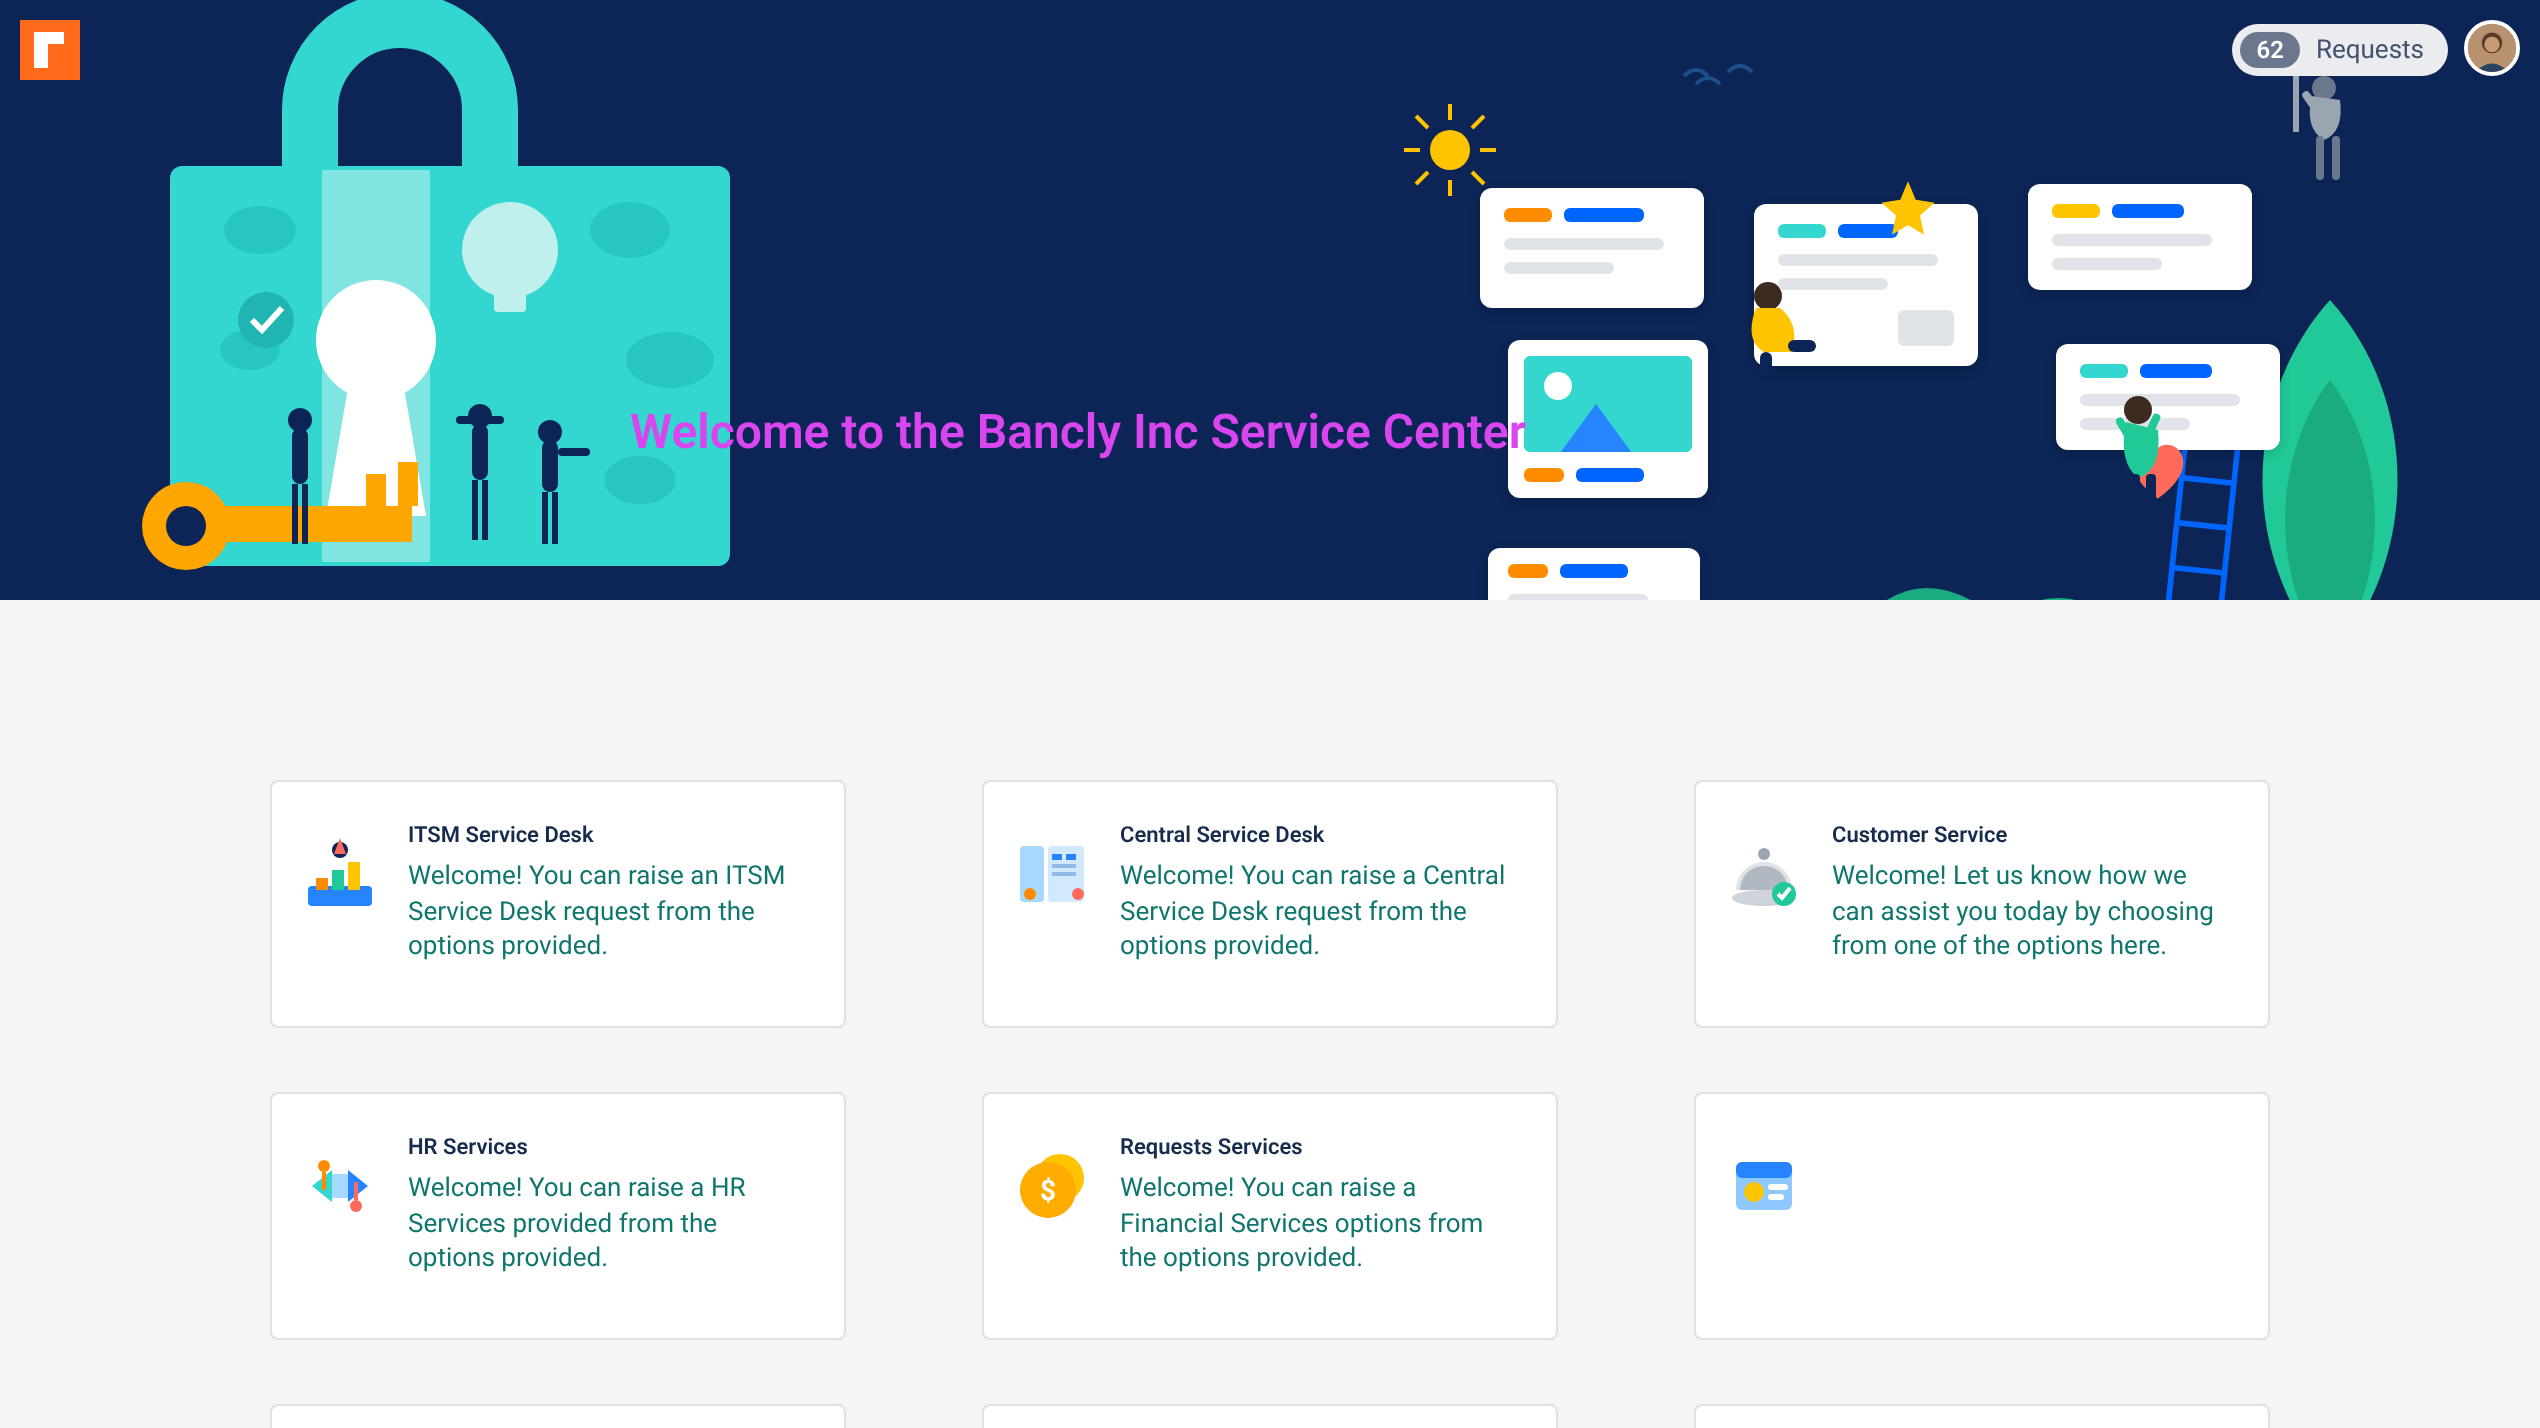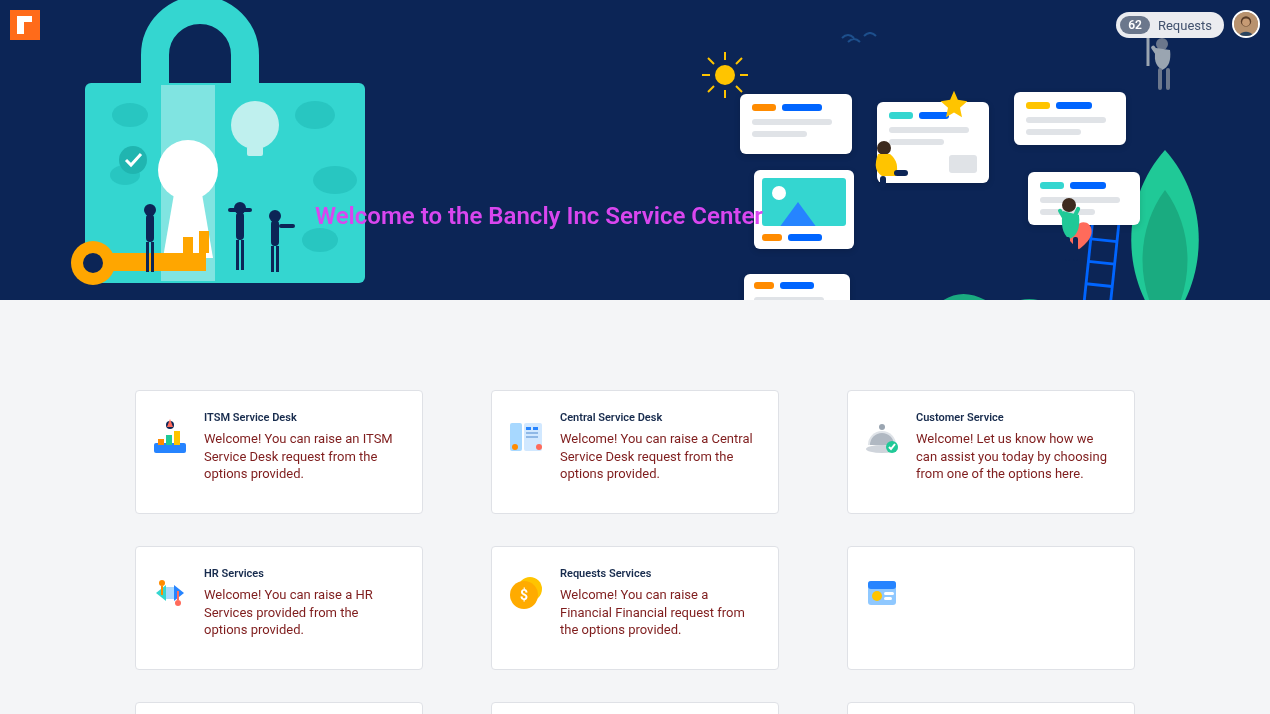--- a/index.html
+++ b/index.html
@@ -199,21 +199,21 @@
     }
     .card-title {
       font-size: 11px;
       font-weight: 600;
       color: #172b4d;
       margin-bottom: 6px;
     }
     .card-desc {
       font-size: 13px;
       line-height: 1.35;
-      color: #7f1d1d;
+      color: #0f766e;
     }
   </style>
 </head>
 <body>
 
 <div class="hero">
 
   <div class="logo">
     <svg viewBox="0 0 30 30">
       <rect width="30" height="30" fill="#ff6b1a"></rect>
@@ -502,21 +502,21 @@
     <div class="card">
       <div class="card-icon">
         <svg viewBox="0 0 40 40">
           <circle cx="24" cy="16" r="12" fill="#ffc400"></circle>
           <circle cx="18" cy="22" r="14" fill="#ffab00"></circle>
           <text x="18" y="27" font-size="14" font-weight="700" fill="#fff" text-anchor="middle">$</text>
         </svg>
       </div>
       <div>
         <div class="card-title">Requests Services</div>
-        <div class="card-desc">Welcome! You can raise a Financial Financial request from the options provided.</div>
+        <div class="card-desc">Welcome! You can raise a Financial Services options from the options provided.</div>
       </div>
     </div>
 
     <div class="card">
       <div class="card-icon">
         <svg viewBox="0 0 40 40">
           <rect x="6" y="8" width="28" height="24" rx="3" fill="#8fc8ff"></rect>
           <rect x="6" y="8" width="28" height="8" rx="3" fill="#2684ff"></rect>
           <circle cx="15" cy="23" r="5" fill="#ffc400"></circle>
           <rect x="22" y="19" width="10" height="3" rx="1.5" fill="#fff"></rect>

